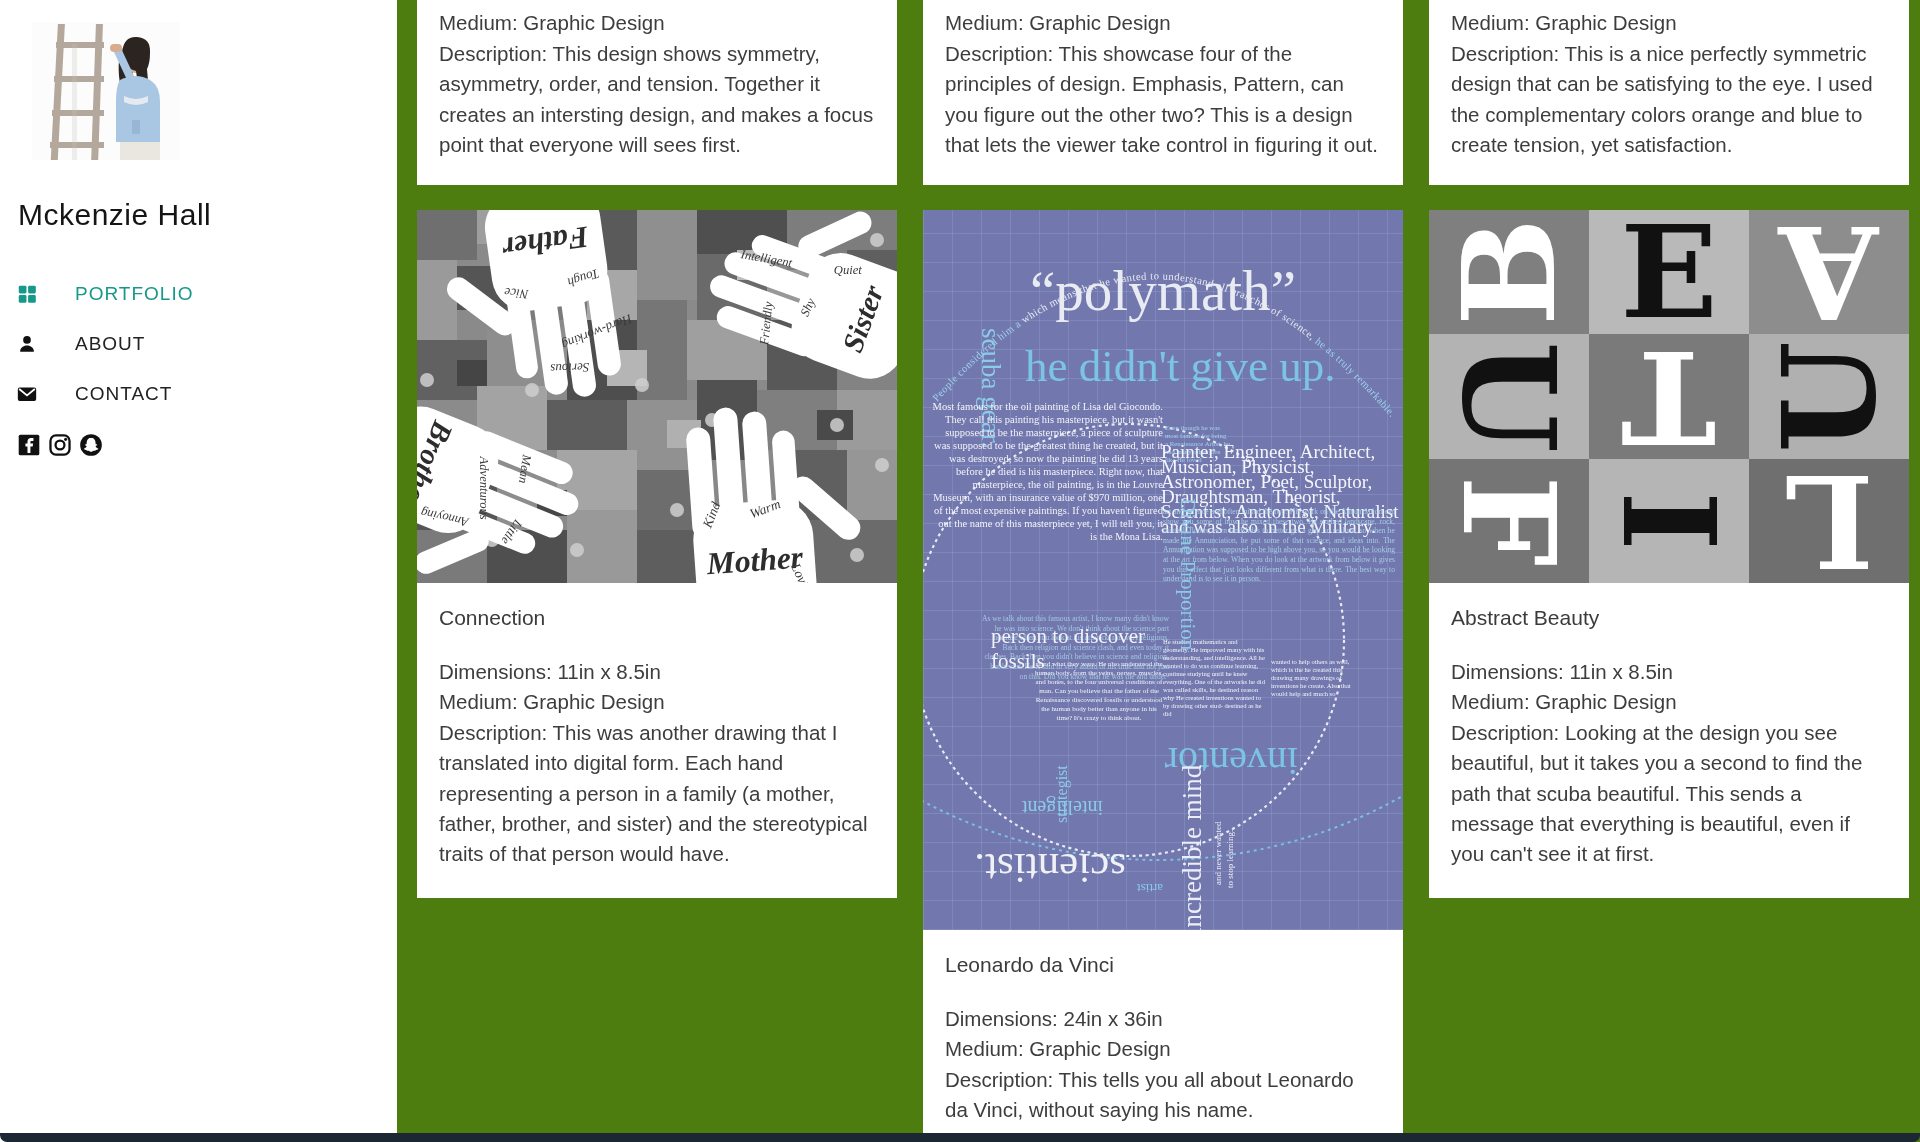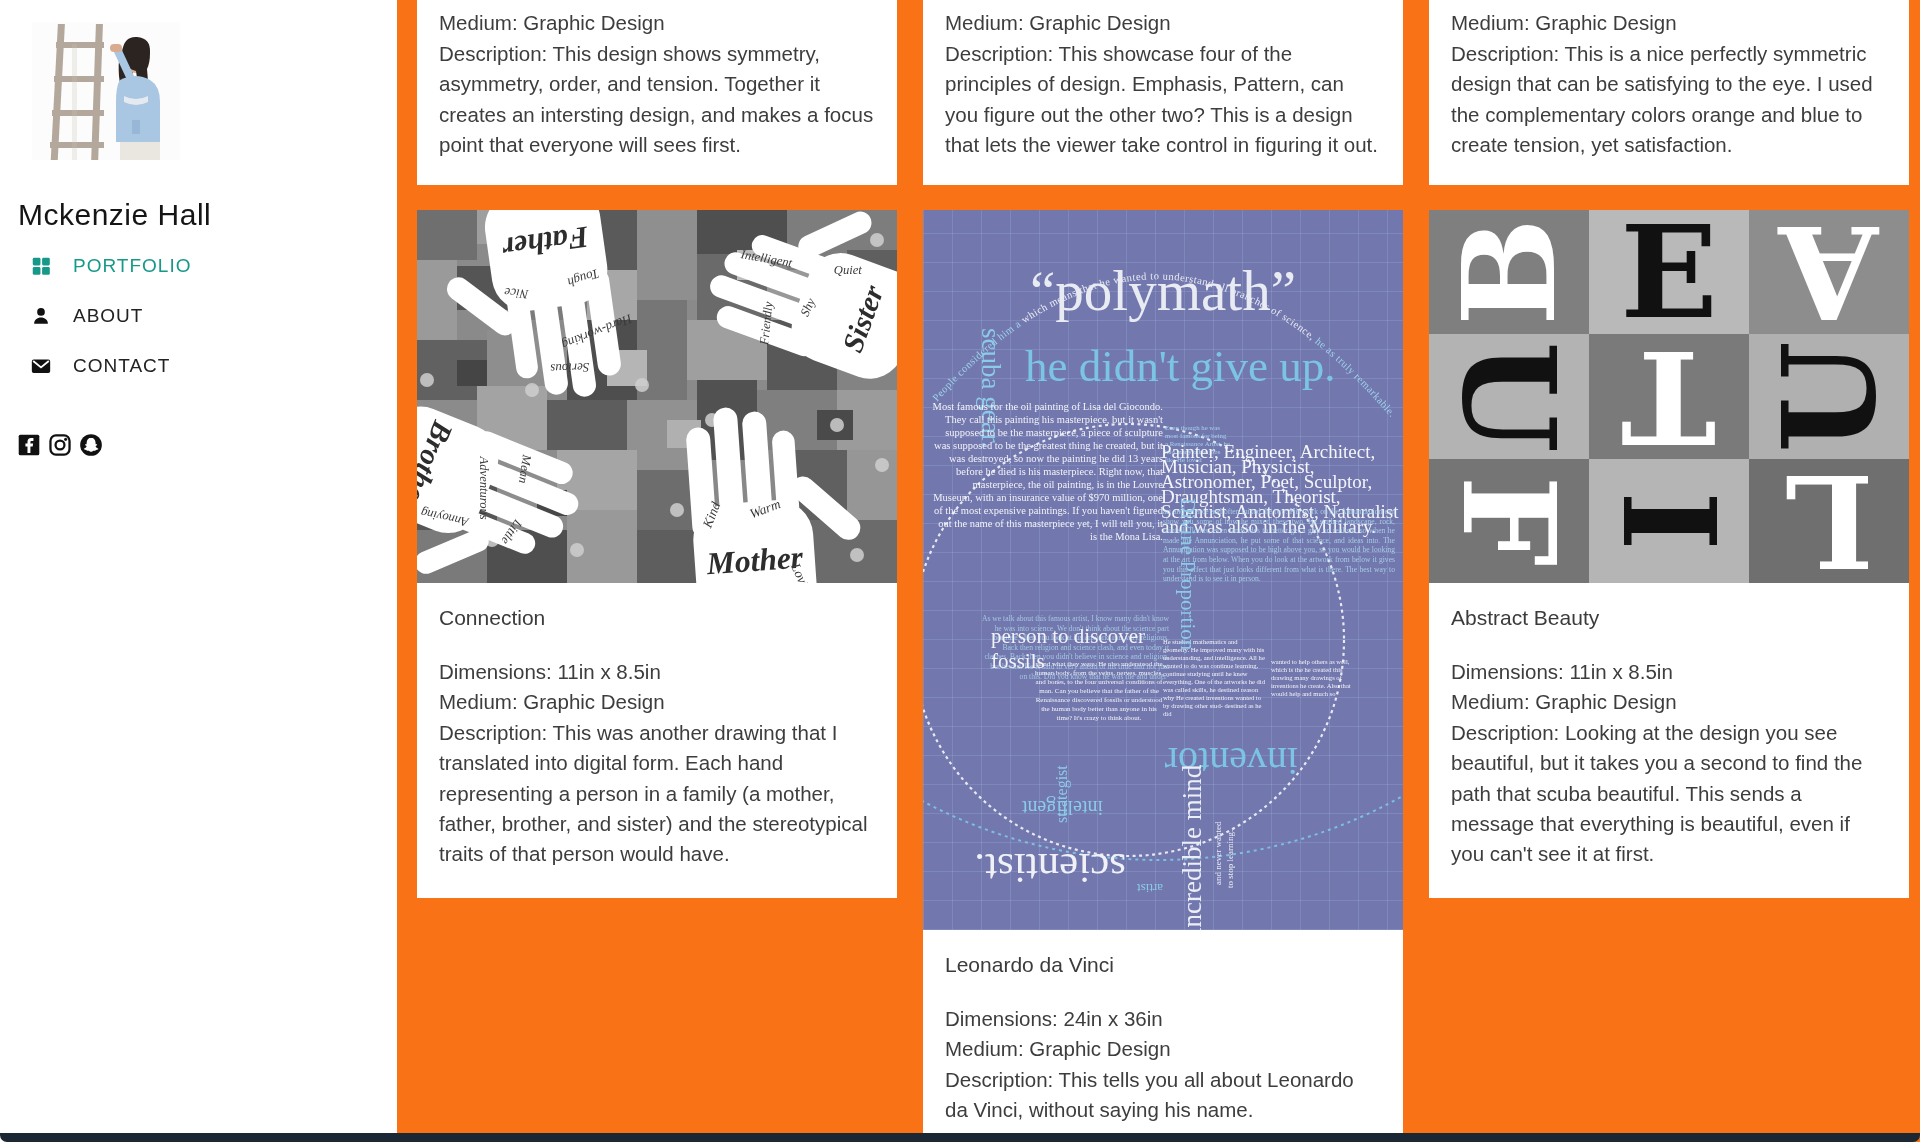--- a/index.html
+++ b/index.html
@@ -6,29 +6,29 @@
   *{box-sizing:border-box;}
   body{font-family:"Liberation Sans",sans-serif;-webkit-font-smoothing:antialiased;}
 
   .screen{position:relative;width:1920px;height:1142px;background:#ffffff;overflow:hidden;}
 
   
   .sidebar{position:absolute;left:0;top:0;width:397px;height:100%;background:#ffffff;z-index:2;}
   .profile-photo{position:absolute;left:32px;top:22px;width:148px;height:138px;overflow:hidden;background:#fdfdfd;}
   .profile-name{position:absolute;left:18px;top:198px;font-size:30px;letter-spacing:.5px;color:#151515;}
   .nav{position:absolute;left:0;top:255px;width:100%;}
-  .nav-item{display:flex;align-items:flex-start;height:50px;padding-left:30px;cursor:pointer;}
+  .nav-item{display:flex;align-items:flex-end;height:50px;padding-left:16px;cursor:pointer;gap:16px;}
   .nav-item .nav-icon{width:22px;height:22px;margin-right:21px;flex:0 0 22px;}
   .nav-item .nav-label{font-size:19px;letter-spacing:1px;color:#222;}
   .nav-item.active .nav-label{color:#17998a;}
   .social{position:absolute;left:16px;top:432px;display:flex;align-items:center;gap:5px;}
   .social-icon{width:26px;height:26px;cursor:pointer;}
 
   
-  .main{position:absolute;left:397px;top:0;right:0;bottom:0;background:#f97316;overflow:hidden;z-index:1;}
+  .main{position:absolute;left:397px;top:0;right:0;bottom:0;background:#4d7c0f;overflow:hidden;z-index:1;}
   .card{position:absolute;width:480px;background:#ffffff;}
   .col1{left:20px;}  .col2{left:526px;}  .col3{left:1032px;}
   .top-card{top:-22px;padding:0 22px 25px 22px;}
   .row2{top:210px;}
   .meta{font-size:20.5px;line-height:30.4px;color:#3d3d3d;}
   .meta p,.meta div{margin:0;}
   .card-body{padding:23px 22px 28px 22px;}
   .card-title{font-size:21px;color:#3b3b3b;margin:0 0 27px 0;font-weight:normal;}
   .art{position:relative;overflow:hidden;}
 

